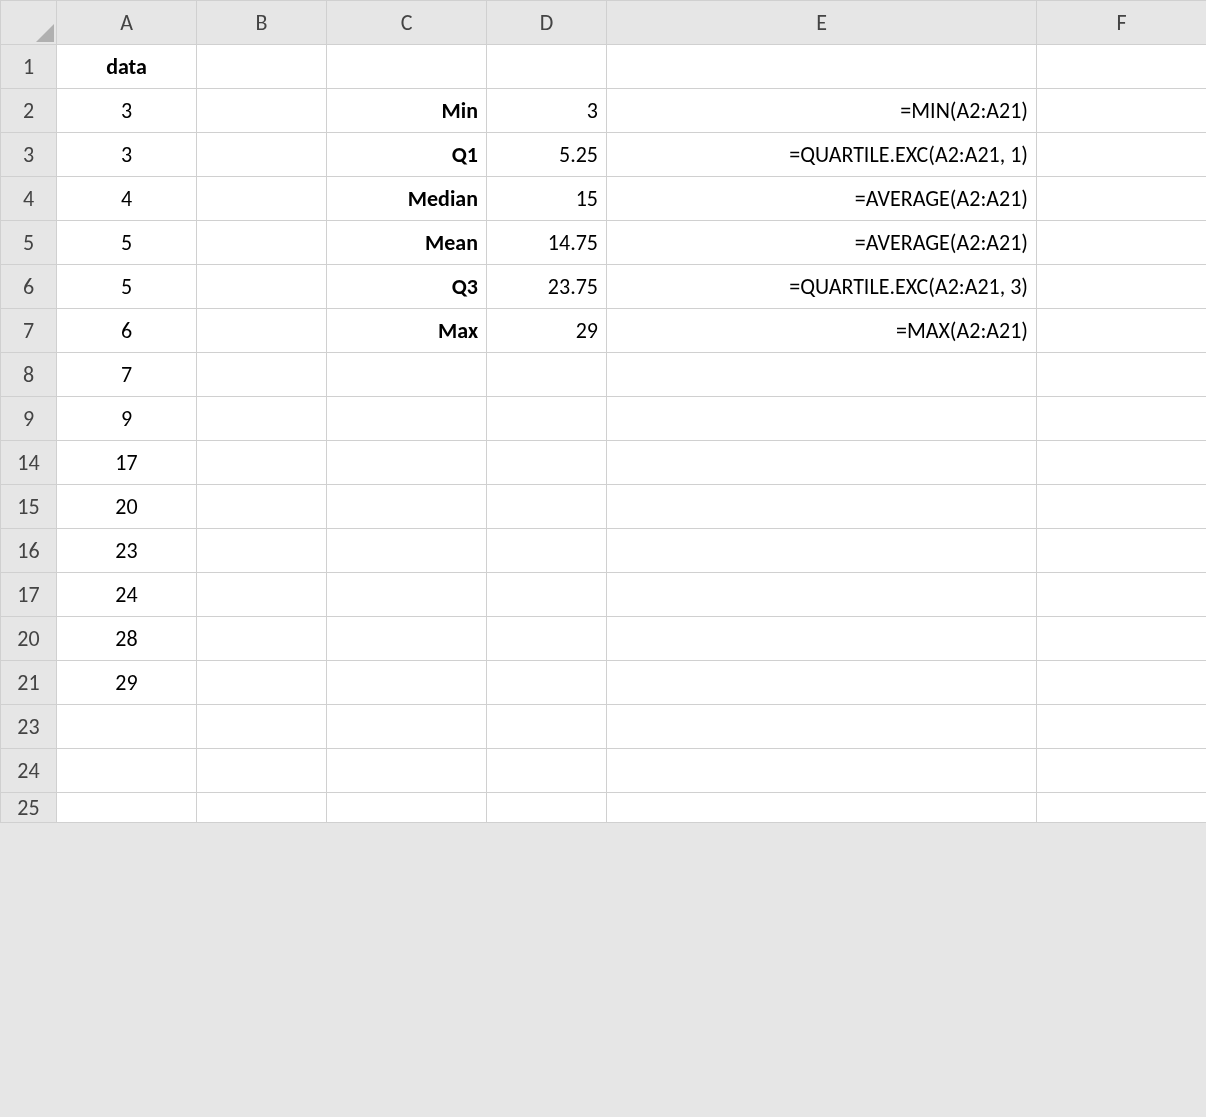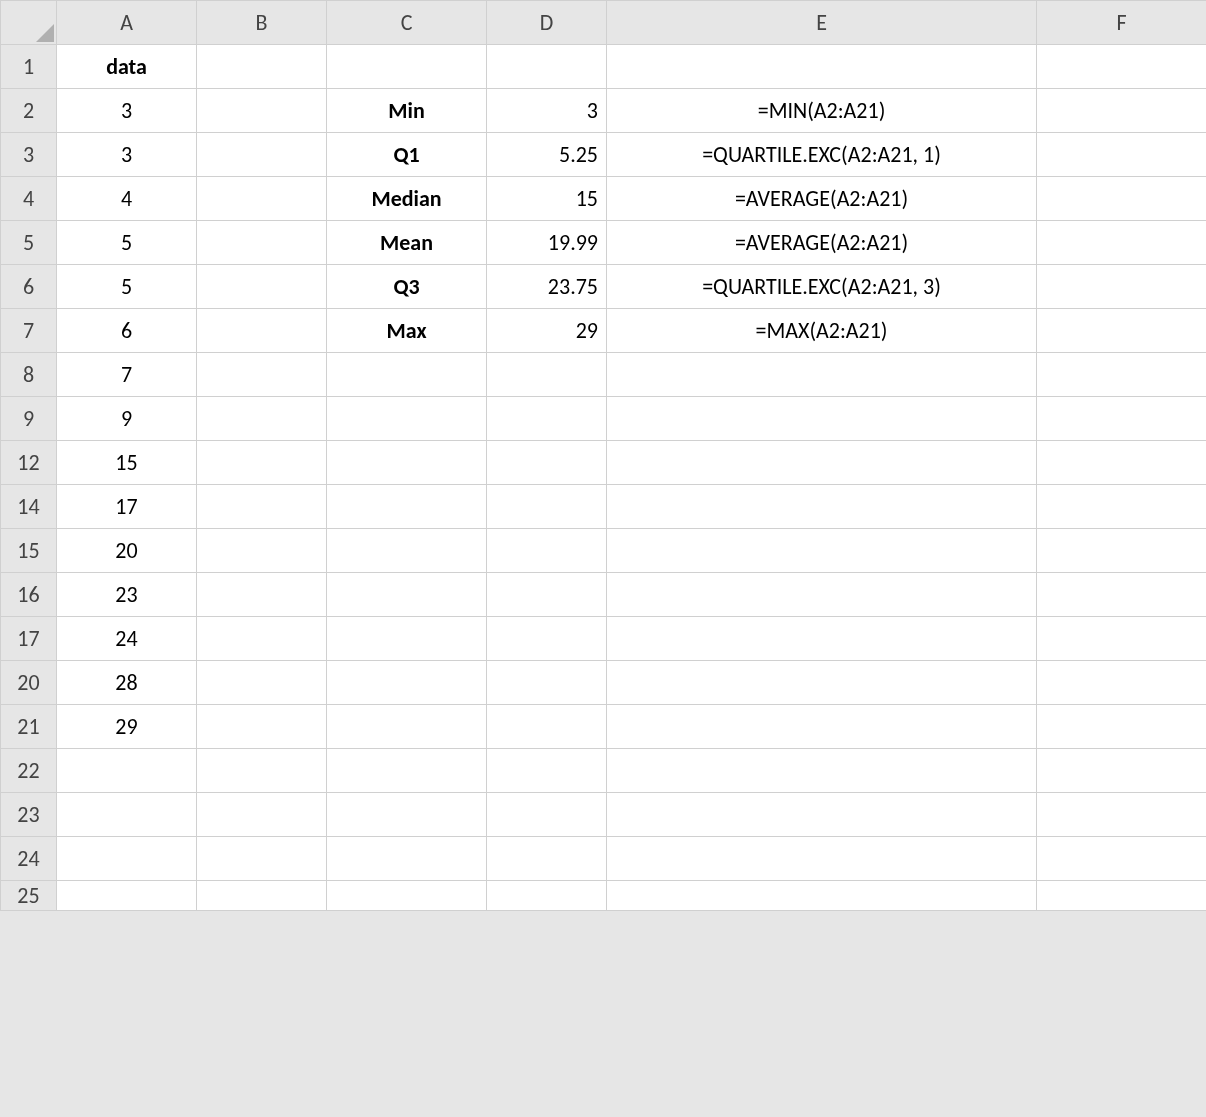--- a/index.html
+++ b/index.html
@@ -66,21 +66,21 @@
     color: #444;
     text-align: center;
     border: 1px solid #bfbfbf;
     user-select: none;
   }
 
   
   td.cell { background: #fff; }
   td.center { text-align: center; }
   td.right  { text-align: right; }
-  td.left   { text-align: center; }
+  td.left   { text-align: right; }
   td .bold  { font-weight: bold; }
 
   
   tr.partial th, tr.partial td {
     height: 30px;
   }
   
   table.grid {
     border-left: 0;
   }
@@ -154,21 +154,21 @@
       <td class="cell right"><span>15</span></td>
       <td class="cell left"><span>=AVERAGE(A2:A21)</span></td>
       <td class="cell"></td>
     </tr>
 
     <tr>
       <th class="rowhdr">5</th>
       <td class="cell center"><span>5</span></td>
       <td class="cell"></td>
       <td class="cell left"><span class="bold">Mean</span></td>
-      <td class="cell right"><span>19.99</span></td>
+      <td class="cell right"><span>14.75</span></td>
       <td class="cell left"><span>=AVERAGE(A2:A21)</span></td>
       <td class="cell"></td>
     </tr>
 
     <tr>
       <th class="rowhdr">6</th>
       <td class="cell center"><span>5</span></td>
       <td class="cell"></td>
       <td class="cell left"><span class="bold">Q3</span></td>
       <td class="cell right"><span>23.75</span></td>
@@ -201,29 +201,20 @@
       <td class="cell center"><span>9</span></td>
       <td class="cell"></td>
       <td class="cell"></td>
       <td class="cell"></td>
       <td class="cell"></td>
       <td class="cell"></td>
     </tr>
 
 
 
-    <tr>
-      <th class="rowhdr">12</th>
-      <td class="cell center"><span>15</span></td>
-      <td class="cell"></td>
-      <td class="cell"></td>
-      <td class="cell"></td>
-      <td class="cell"></td>
-      <td class="cell"></td>
-    </tr>
 
 
     <tr>
       <th class="rowhdr">14</th>
       <td class="cell center"><span>17</span></td>
       <td class="cell"></td>
       <td class="cell"></td>
       <td class="cell"></td>
       <td class="cell"></td>
       <td class="cell"></td>
@@ -274,29 +265,20 @@
     <tr>
       <th class="rowhdr">21</th>
       <td class="cell center"><span>29</span></td>
       <td class="cell"></td>
       <td class="cell"></td>
       <td class="cell"></td>
       <td class="cell"></td>
       <td class="cell"></td>
     </tr>
 
-    <tr>
-      <th class="rowhdr">22</th>
-      <td class="cell"></td>
-      <td class="cell"></td>
-      <td class="cell"></td>
-      <td class="cell"></td>
-      <td class="cell"></td>
-      <td class="cell"></td>
-    </tr>
 
     <tr>
       <th class="rowhdr">23</th>
       <td class="cell"></td>
       <td class="cell"></td>
       <td class="cell"></td>
       <td class="cell"></td>
       <td class="cell"></td>
       <td class="cell"></td>
     </tr>

